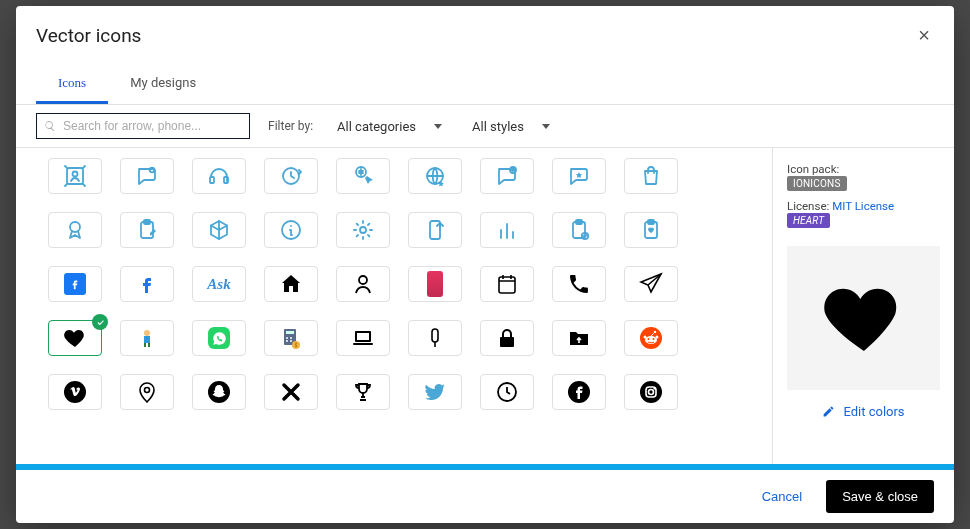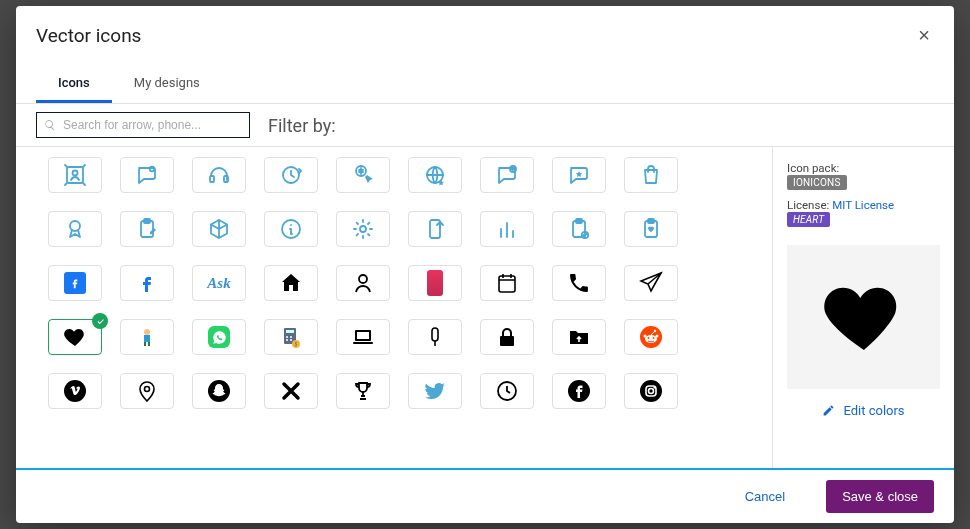--- a/index.html
+++ b/index.html
@@ -4,27 +4,27 @@
 <style>
   * { box-sizing: border-box; margin: 0; padding: 0; }
   html, body { width: 970px; height: 529px; font-family: -apple-system, BlinkMacSystemFont, "Segoe UI", Roboto, Helvetica, Arial, sans-serif; background:#4a4a4a; overflow:hidden; }
   .backdrop { position:absolute; inset:0; background:#4a4a4a; }
   .modal { position:absolute; left:16px; top:6px; right:16px; bottom:6px; background:#fff; border-radius:4px; box-shadow:0 8px 40px rgba(0,0,0,.4); display:flex; flex-direction:column; }
   .modal-header { padding:18px 20px 0 20px; display:flex; align-items:flex-end; justify-content:space-between; }
   .modal-title { font-size:19px; font-weight:400; color:#222; }
   .close-btn { background:none; border:none; font-size:20px; color:#555; cursor:pointer; padding:0 4px; }
   .tabs { display:flex; padding:20px 20px 0 20px; border-bottom:1px solid #e2e2e2; }
   .tab { padding:8px 22px 10px; font-size:13px; color:#555; cursor:pointer; border-bottom:3px solid transparent; }
-  .tab.active { color:#0f172a; border-bottom-color:#1565d8; font-weight:500; }
+  .tab.active { color:#1d4ed8; border-bottom-color:#1565d8; font-weight:500;font-family:Liberation Serif, serif; }
   .toolbar { display:flex; align-items:center; padding:8px 20px; border-bottom:1px solid #e2e2e2; gap:18px; }
   .search-wrap { position:relative; width:214px; }
   .search-wrap svg { position:absolute; left:8px; top:50%; transform:translateY(-50%); width:12px; height:12px; fill:#aaa; }
   .search-input { width:100%; height:26px; border:1px solid #0f172a; padding:0 8px 0 26px; font-size:12px; color:#333; }
   .search-input::placeholder { color:#aaa; }
-  .filter-label { font-size:18px; color:#555; }
+  .filter-label { font-size:12px; color:#555; }
   .select { display:flex; align-items:center; gap:18px; font-size:13px; color:#333; cursor:pointer; padding:4px 6px; }
   .select .caret { width:0; height:0; border-left:4px solid transparent; border-right:4px solid transparent; border-top:5px solid #555; }
   .body { flex:1; display:flex; overflow:hidden; }
   .grid-scroll { flex:1; overflow-y:auto; padding:10px 12px 10px 32px; }
   .grid { display:grid; grid-template-columns:repeat(9, 54px); gap:18px; align-content:start; }
   .icon-tile { width:54px; height:36px; border:1px solid #e0e0e0; border-radius:4px; display:flex; align-items:center; justify-content:center; cursor:pointer; position:relative; background:#fff; }
   .icon-tile.selected { border:1px solid #1aa35a; }
   .icon-tile .check { position:absolute; top:-7px; right:-7px; width:16px; height:16px; border-radius:50%; background:#1aa35a; display:flex; align-items:center; justify-content:center; }
   .icon-tile .check svg { width:9px; height:9px; fill:#fff; }
   .icon-tile svg { width:24px; height:24px; }
@@ -34,23 +34,23 @@
   .side-panel { width:182px; border-left:1px solid #e2e2e2; padding:14px 14px; font-size:12px; color:#444; display:flex; flex-direction:column; }
   .meta-row { margin-bottom:8px; font-size:11.5px; }
   .badge { display:inline-block; padding:2px 6px; border-radius:2px; color:#fff; font-size:10px; text-transform:uppercase; letter-spacing:.2px; }
   .badge-gray { background:#7a7a7a; }
   .badge-purple { background:#6a4bc2;font-style:italic; }
   .link { color:#1565d8; }
   .preview { width:100%; height:144px; background:#f4f4f4; display:flex; align-items:center; justify-content:center; margin:10px 0 14px; }
   .preview svg { width:88px; height:88px; fill:#000; }
   .edit-colors { display:flex; align-items:center; justify-content:center; gap:8px; color:#1565d8; font-size:13px; cursor:pointer; }
   .edit-colors svg { width:13px; height:13px; fill:#1565d8; }
-  .footer { border-top:2px solid #0ea5e9; padding:10px 20px; display:flex; justify-content:flex-end; gap:16px; align-items:center; }
+  .footer { border-top:6px solid #0ea5e9; padding:10px 20px; display:flex; justify-content:flex-end; gap:16px; align-items:center; }
   .btn-text { background:none; border:none; color:#1565d8; font-size:13px; cursor:pointer; padding:6px 8px; }
-  .btn-primary { background:#701a75; color:#fff; border:none; font-size:13px; padding:9px 16px; border-radius:3px; cursor:pointer;margin-left:17px; }
+  .btn-primary { background:#000000; color:#fff; border:none; font-size:13px; padding:9px 16px; border-radius:3px; cursor:pointer; }
   
   .mini-box { width:22px; height:22px; border-radius:3px; display:flex; align-items:center; justify-content:center; }
 </style>
 </head>
 <body>
 
 <div class="backdrop"></div>
 <div class="modal">
 
   <div class="modal-header">
@@ -64,20 +64,28 @@
   </div>
 
   <div class="toolbar">
     <div class="search-wrap">
       <svg viewBox="0 0 24 24">
           <path d="M10 2a8 8 0 015.3 13.9l5.4 5.4-1.4 1.4-5.4-5.4A8 8 0 1110 2zm0 2a6 6 0 100 12 6 6 0 000-12z"></path>
         </svg>
       <input class="search-input" placeholder="Search for arrow, phone..." style="">
     </div>
     <span class="filter-label">Filter by:</span>
+    <div class="select">
+      <span>All categories</span>
+      <span class="caret"></span>
+    </div>
+    <div class="select">
+      <span>All styles</span>
+      <span class="caret"></span>
+    </div>
   </div>
 
   <div class="body">
     <div class="grid-scroll">
       <div class="grid" id="icon-grid">
           <div class="icon-tile">
             <svg viewBox="0 0 24 24" fill="none" stroke="#4aa7d6" stroke-width="1.8" stroke-linecap="round" stroke-linejoin="round">
               <rect x="4" y="4" width="16" height="16" rx="2"></rect>
               <circle cx="12" cy="10" r="2.5"></circle>
               <path d="M8 17c1-2 2.5-3 4-3s3 1 4 3"></path>

